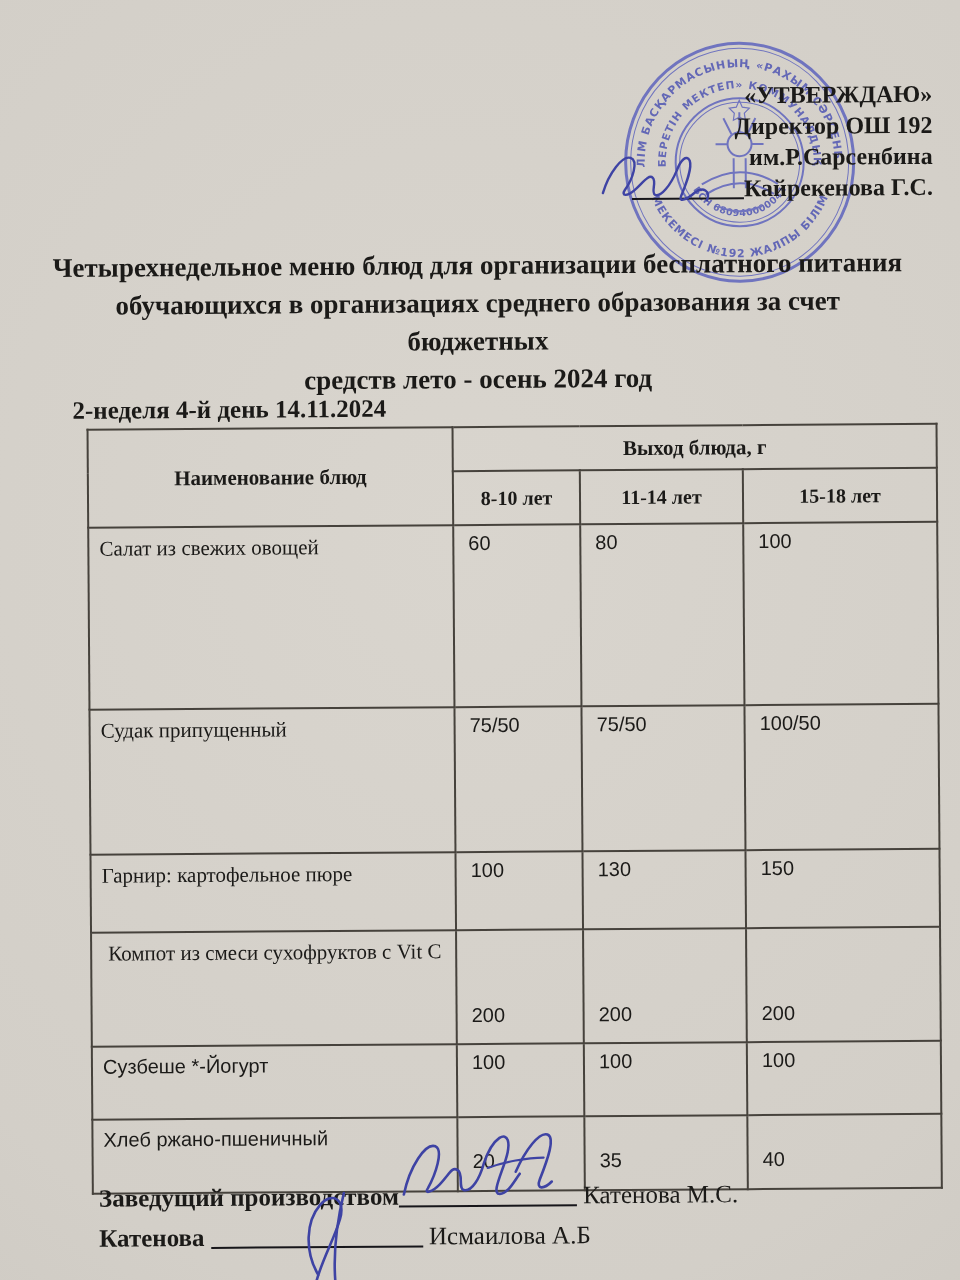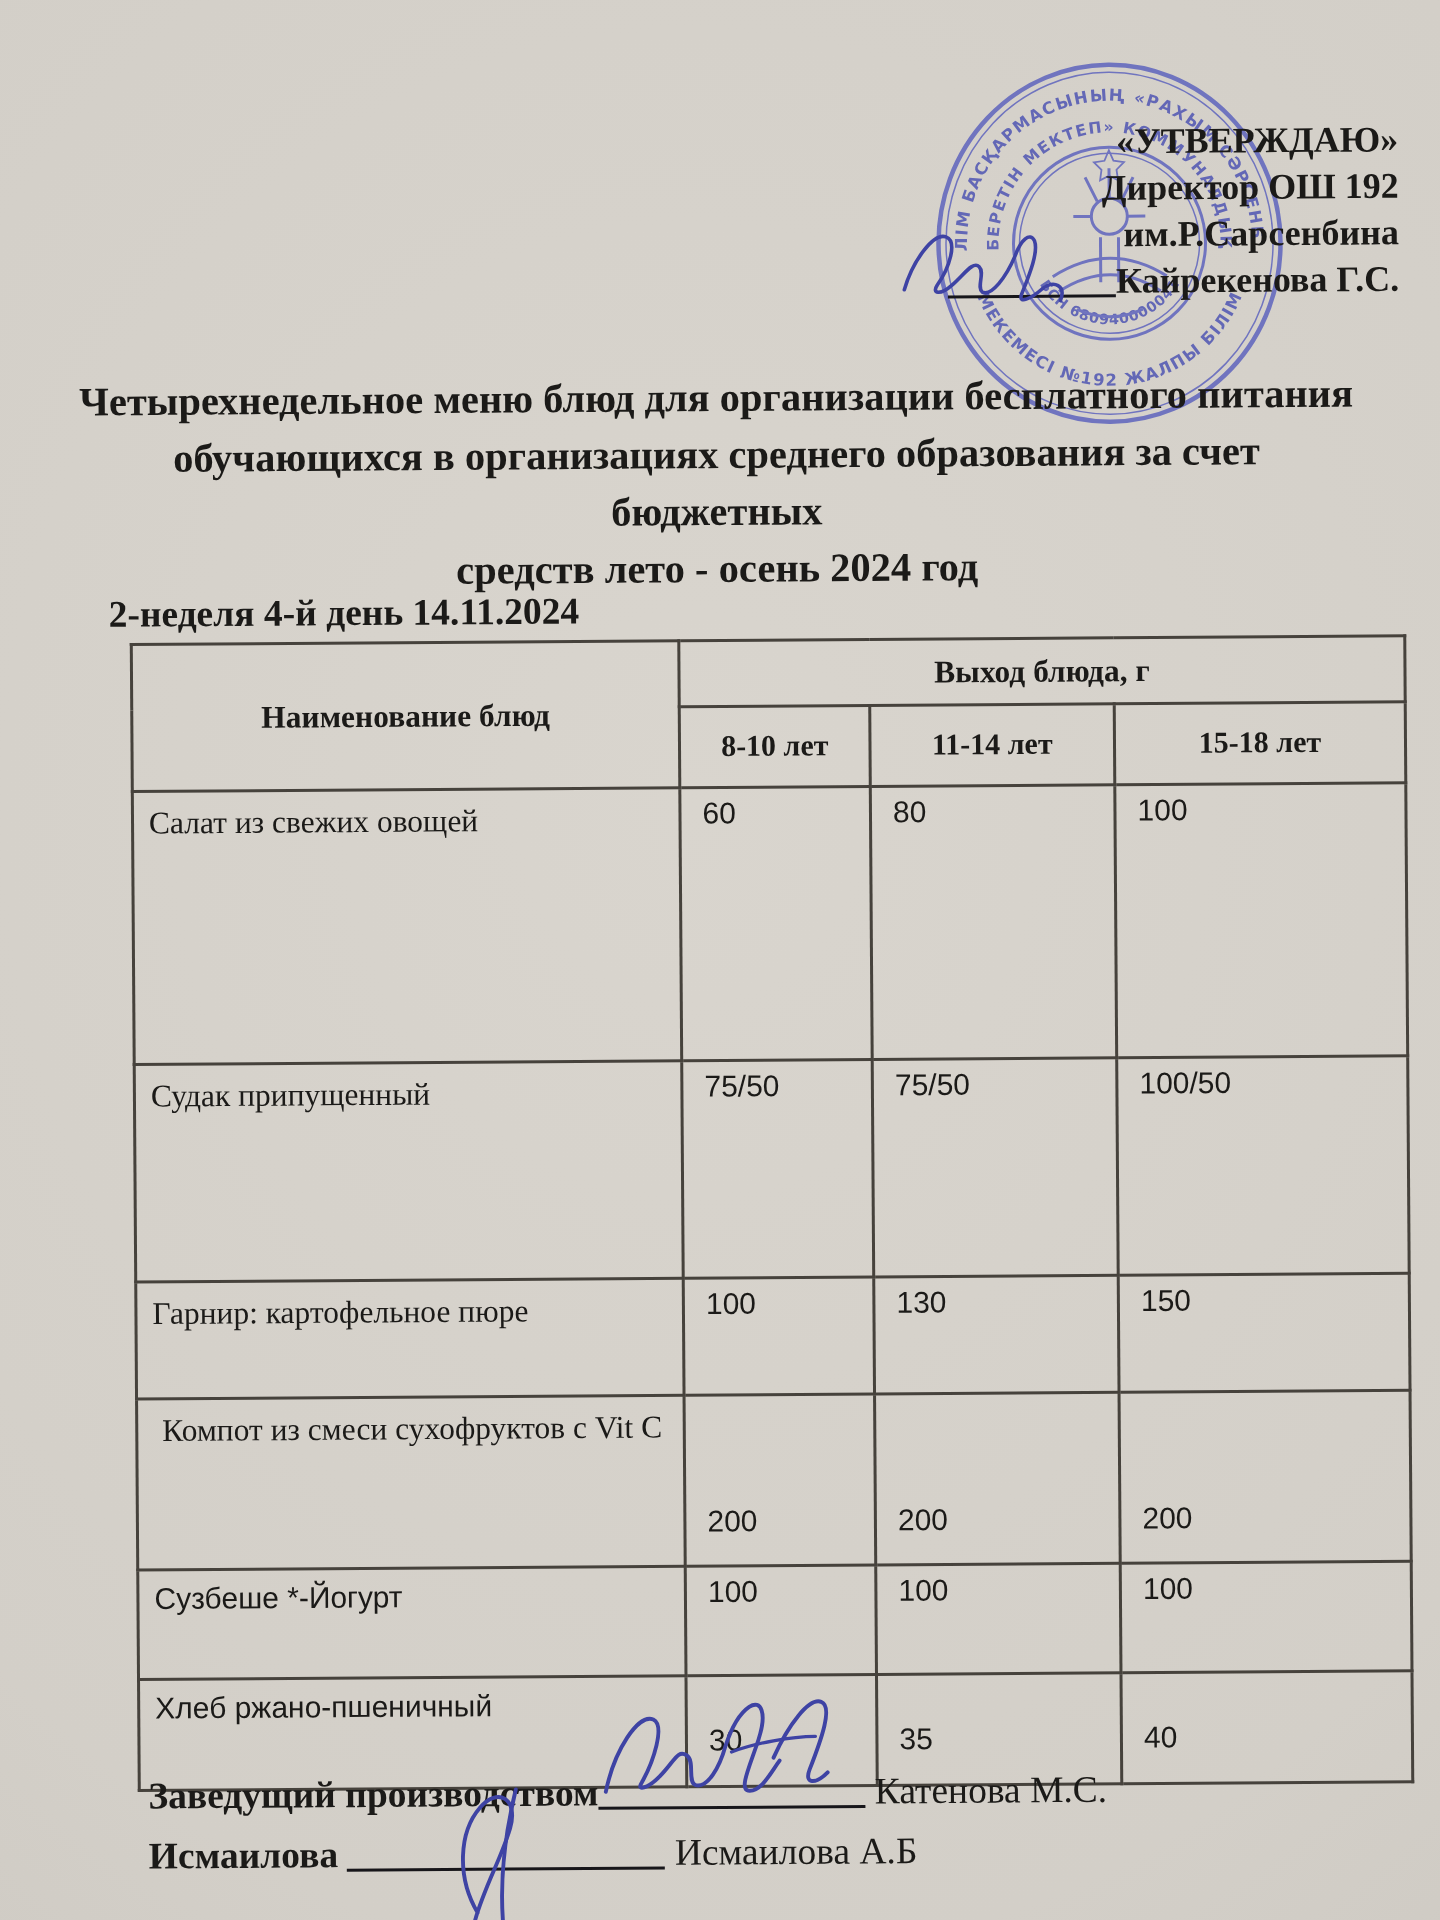--- a/index.html
+++ b/index.html
@@ -169,30 +169,30 @@
         <td class="val">200</td>
       </tr>
       <tr class="r4">
         <td class="name">Сузбеше *-Йогурт</td>
         <td class="val">100</td>
         <td class="val">100</td>
         <td class="val">100</td>
       </tr>
       <tr class="r5">
         <td class="name">Хлеб ржано-пшеничный</td>
-        <td class="val">30</td>
+        <td class="val">20</td>
         <td class="val">35</td>
         <td class="val">40</td>
       </tr>
     </tbody>
   </table>
 
   <div class="footer">
     <div><span class="role">Заведущий производством</span><span class="uline uline1"></span> <span>Катенова  М.С.</span></div>
-    <div><span class="role">Исмаилова</span> <span class="uline uline2"></span> <span>Исмаилова А.Б</span></div>
+    <div><span class="role">Катенова</span> <span class="uline uline2"></span> <span>Исмаилова А.Б</span></div>
   </div>
 
   <svg class="sig sig-katenova" width="190" height="90" viewBox="0 0 190 90">
     <path stroke-width="2.6" d="M12,66 C18,38 34,14 44,18 C52,22 44,46 36,60 C32,66 40,64 48,56 C58,46 60,38 66,42 C72,46 66,60 72,62 C80,64 88,50 92,36 C96,24 102,14 108,10 C116,5 120,14 114,32 C108,50 100,66 108,66 C116,66 122,54 128,46"></path>
     <path stroke-width="2.6" d="M124,44 C134,22 148,4 156,7 C164,10 156,32 148,52 C144,62 152,62 160,54"></path>
     <path stroke-width="2.2" d="M96,40 C112,34 136,30 152,30"></path>
   </svg>
   <svg class="sig sig-ismailova" width="110" height="135" viewBox="0 0 110 135">
     <path stroke-width="2.6" d="M32,92 C18,68 20,38 34,22 C46,8 60,16 54,36 C48,56 36,76 30,98 C26,114 32,122 40,114"></path>
     <path stroke-width="2.6" d="M58,10 C50,42 46,78 50,110 C52,124 58,128 62,118"></path>

